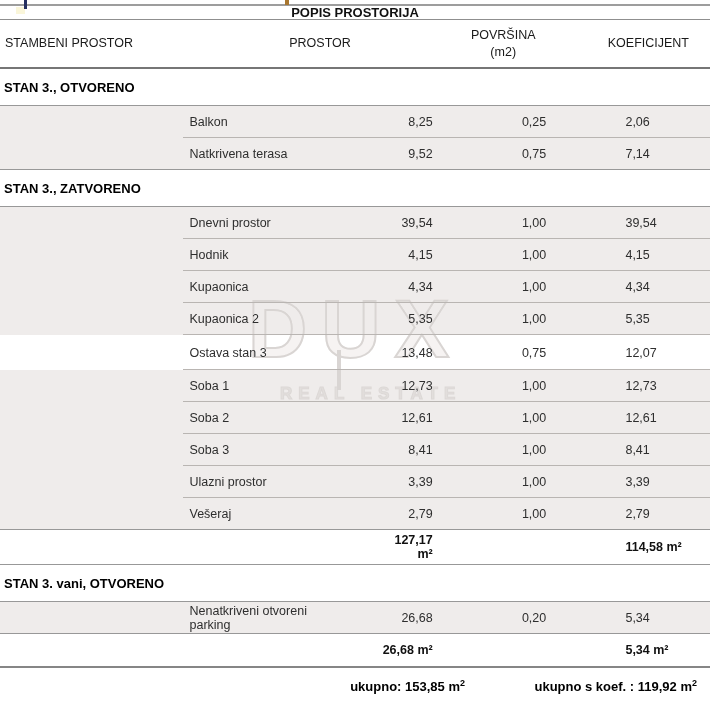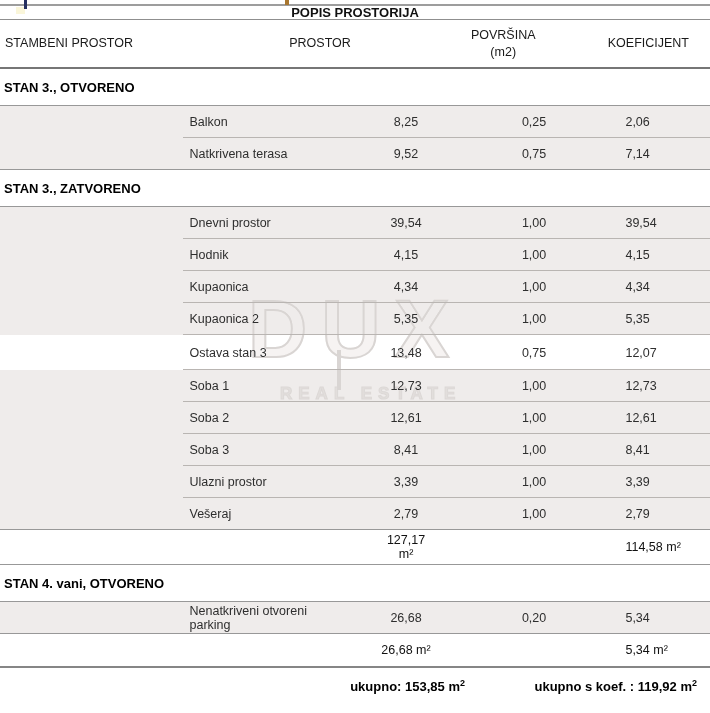--- a/index.html
+++ b/index.html
@@ -1,20 +1,20 @@
 <!DOCTYPE html>
 <html><head>
 <meta charset="utf-8">
 <style>
   html,body{margin:0;padding:0;background:#fff;}
   body{width:710px;height:713px;position:relative;font-family:"Liberation Sans",sans-serif;color:#2e2e2e;overflow:hidden;}
   .row{display:flex;box-sizing:border-box;width:710px;gap:44px;}
   .c1{width:183px;box-sizing:border-box;}
   .c2{width:207px;box-sizing:border-box;padding-left:10px;}
-  .c3{width:82px;box-sizing:border-box;text-align:center;padding-right:10px;}
+  .c3{width:82px;box-sizing:border-box;text-align:right;padding-right:10px;}
   .c4{width:128px;box-sizing:border-box;text-align:center;}
   .c5{width:110px;box-sizing:border-box;text-align:left;padding-right:12px;}
 
   .top-strip{height:6px;position:relative;}
   .top-line{position:absolute;left:0;right:0;top:4px;height:2px;background:#9d9d9d;}
   .tick-navy{position:absolute;left:24px;top:0;width:3px;height:9px;background:#253061;z-index:4;}
   .tick-orange{position:absolute;left:285px;top:0;width:4px;height:5px;background:#a8762f;z-index:4;}
   .dot-yellow{position:absolute;left:16px;top:7px;width:9px;height:7px;background:#faf6da;}
 
   .title-row{height:14px;border-bottom:1px solid #8f8f8f;display:flex;align-items:center;justify-content:center;font-weight:bold;font-size:13px;color:#111;background:#fff;box-sizing:border-box;}
@@ -26,21 +26,21 @@
   .header-row .c5{text-align:center;padding:0 6px 0 0;}
 
   .section-row{height:37px;border-bottom:1px solid #989898;align-items:center;font-weight:bold;font-size:13px;color:#000;background:#fff;padding-left:4px;}
 
   .data-row{height:32px;background:#efeceb;position:relative;align-items:center;font-size:12.5px;}
   .data-row.white{background:#fff;}
   .data-row.tall{height:35px;}
   .pdiv{position:absolute;left:183px;right:0;bottom:0;height:1px;background:#b9b5b2;}
   .endsec{border-bottom:1px solid #989898;}
 
-  .total-row{height:35px;border-bottom:1px solid #989898;align-items:center;font-weight:normal;font-size:12.5px;color:#111;background:#fff;}
+  .total-row{height:35px;border-bottom:1px solid #989898;align-items:center;font-weight:bold;font-size:12.5px;color:#111;background:#fff;}
   .total-row.last{height:34px;border-bottom:2px solid #868686;}
 
   .summary{position:relative;height:58px;font-weight:bold;font-size:13px;color:#000;}
   .summary .sum-left{position:absolute;right:245px;top:10px;white-space:nowrap;}
   .summary .sum-right{position:absolute;right:13px;top:10px;white-space:nowrap;}
   .summary sup{font-size:9px;}
 
   .watermark{position:absolute;left:248px;top:288px;width:230px;z-index:3;pointer-events:none;mix-blend-mode:darken;}
   .wm-dux{font-size:82px;font-weight:bold;letter-spacing:14px;color:#f6f3f2;-webkit-text-stroke:2px #d9d5d3;text-shadow:0 0 1px #dcd8d6;line-height:1;}
   .wm-bar{position:absolute;left:89px;top:62px;width:4px;height:40px;background:#d9d5d3;}
@@ -173,21 +173,21 @@
 
 <div class="row total-row">
   <div class="c1"></div>
   <div class="c2"></div>
   <div class="c3">127,17 m²</div>
   <div class="c4"></div>
   <div class="c5">114,58 m²</div>
 </div>
 
 <div class="row section-row">
-  <span>STAN 4. vani, OTVORENO</span>
+  <span>STAN 3. vani, OTVORENO</span>
 </div>
 
 <div class="row data-row endsec">
   <div class="c1"></div>
   <div class="c2">Nenatkriveni otvoreni parking</div>
   <div class="c3">26,68</div>
   <div class="c4">0,20</div>
   <div class="c5">5,34</div>
 </div>
 

